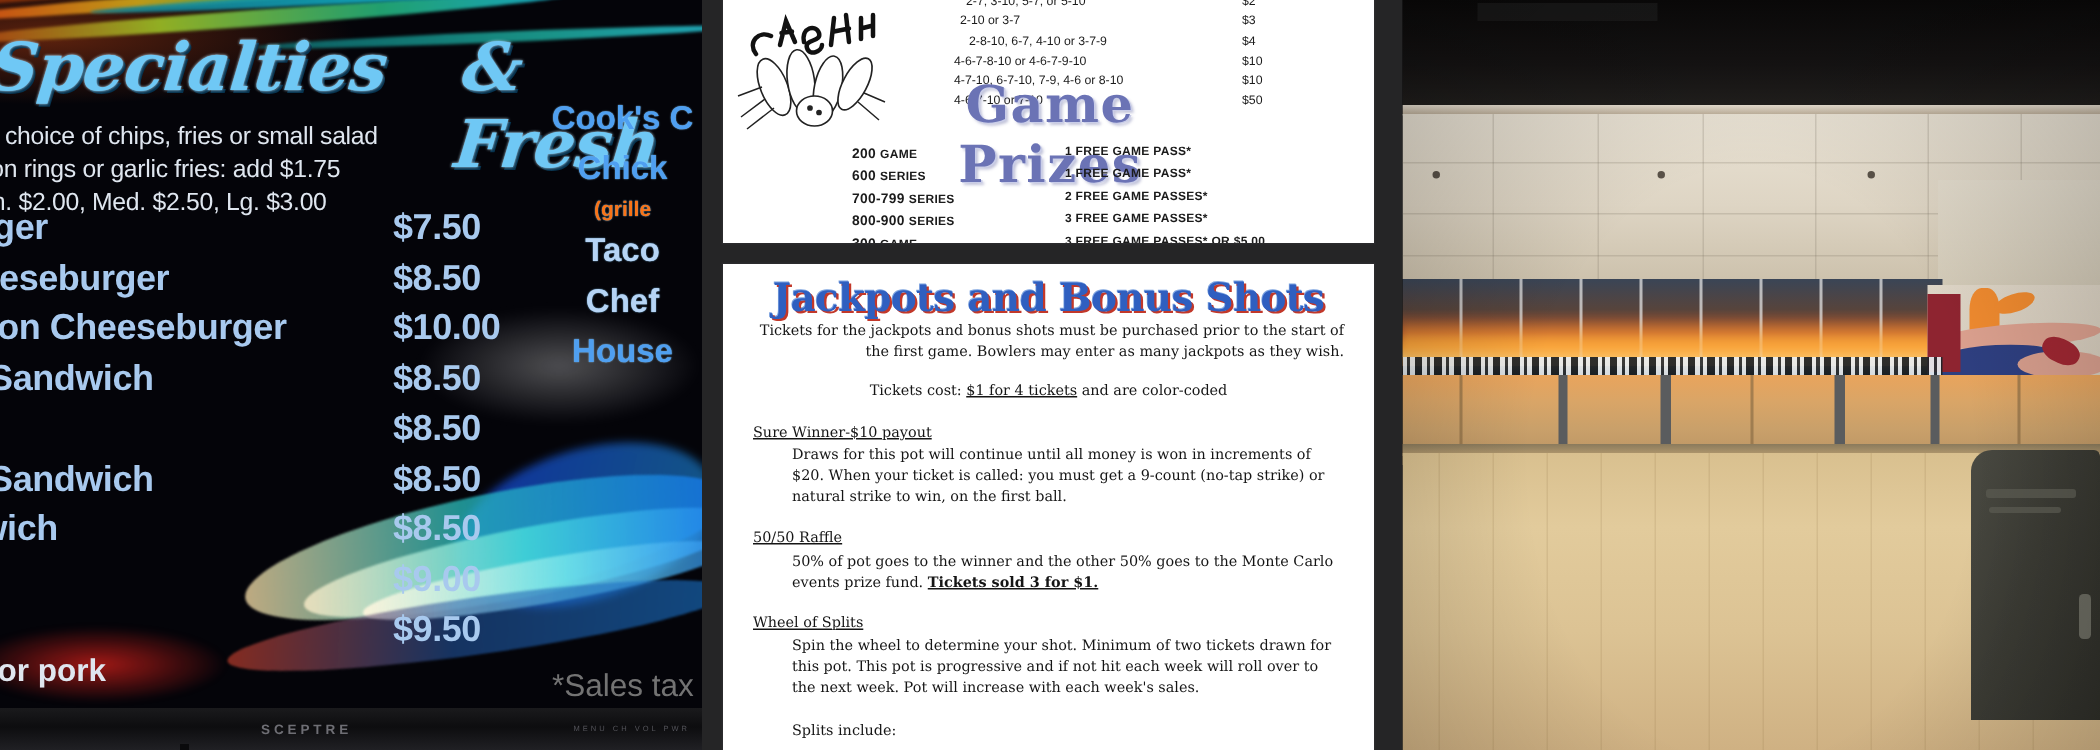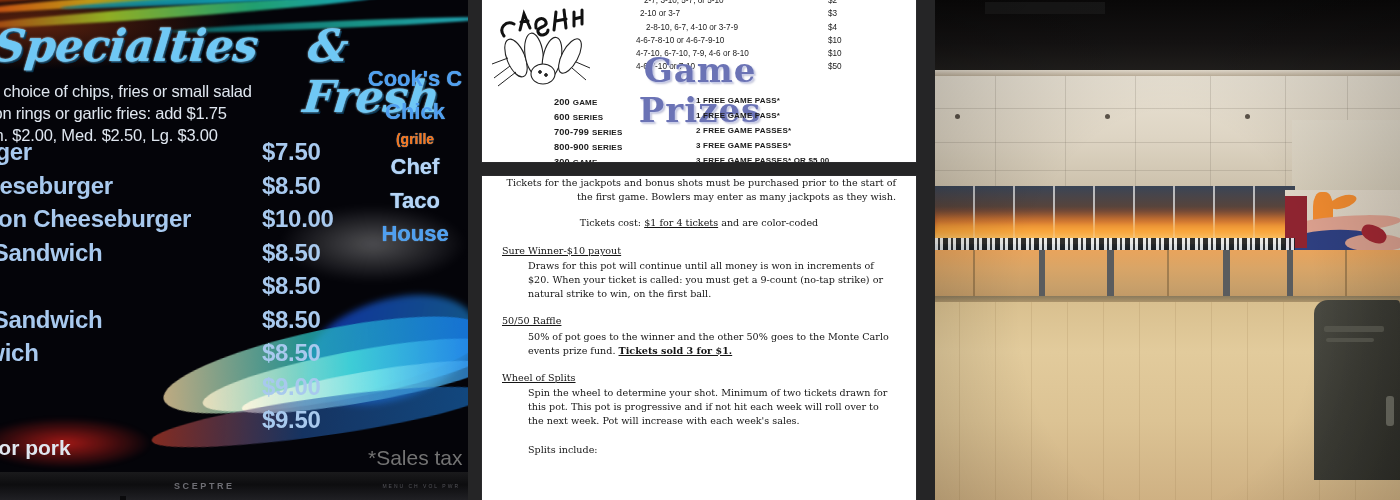--- a/index.html
+++ b/index.html
@@ -83,21 +83,21 @@
   .splitpay .row .amt { width:58px; text-align:left; }
   .sp-i0 .lbl { padding-left:12px; } .sp-i1 .lbl { padding-left:8px; }
   .sp-i2 .lbl { padding-left:14px; } .sp-i3 .lbl { padding-left:4px; }
   .sp-i4 .lbl { padding-left:4px; }  .sp-i5 .lbl { padding-left:4px; }
 
   .crash-logo { position:absolute; left:8px; top:4px; width:110px; height:100px; }
   .gp-title { position:absolute; left:108px; top:58px; width:220px; text-align:center;
               font-family:"DejaVu Serif", serif; font-weight:bold; font-size:34px;
               color:#6b73b5; letter-spacing:1px;
               text-shadow:1px 1px 0 #c9cde8, 2px 2px 2px rgba(80,86,150,.35); }
-  .gp-table { position:absolute; left:72px; top:103px; width:340px; }
+  .gp-table { position:absolute; left:86px; top:103px; width:340px; }
   .gp-table .row { display:flex; font-size:9.2px; line-height:1.62; font-weight:bold;
                    letter-spacing:.2px; }
   .gp-table .row .g-left { width:142px; }
   .gp-table .row .g-right { flex:1; }
   .sc { font-size:8px; }
 
   .jp-title { margin:8px auto 0; width:100%; text-align:center;
               font-family:"DejaVu Serif", serif; font-weight:bold; font-size:26px;
               color:#2f5fc0; letter-spacing:-.5px;
               text-shadow:1.5px 1.5px 0 #c2382a, -.5px -.5px 0 #7fa5e0; }
@@ -209,22 +209,22 @@
           <div class="price">$8.50</div>
           <div class="price">$8.50</div>
           <div class="price">$9.00</div>
           <div class="price">$9.50</div>
         </div>
 
         <div class="rcol">
           <div class="rline">Cook's C</div>
           <div class="rline">Chick</div>
           <div class="rline small">(grille</div>
+          <div class="rline pale">Taco</div>
           <div class="rline pale">Chef</div>
-          <div class="rline pale">Taco</div>
           <div class="rline">House</div>
         </div>
 
         <div class="porkline">en or pork</div>
         <div class="salestax">*Sales tax</div>
       </div>
     </div>
 
     <div class="tv-bezel">
       <div class="tv-brand">SCEPTRE</div>
@@ -306,20 +306,21 @@
           <div class="g-right sc">3 FREE GAME PASSES*</div>
         </div>
         <div class="row">
           <div class="g-left"><span>300</span> <span class="sc">GAME</span></div>
           <div class="g-right sc">3 FREE GAME PASSES* OR $5.00</div>
         </div>
       </div>
     </div>
 
     <div class="sheet sheet-bottom">
+      <div class="jp-title">Jackpots and Bonus Shots</div>
       <div class="jp-body">
 
         <div class="jp-intro">Tickets for the jackpots and bonus shots must be purchased prior to the start of the first game. Bowlers may enter as many jackpots as they wish.</div>
 
         <div class="jp-cost"><span>Tickets cost: </span><u>$1 for 4 tickets</u><span> and are color-coded</span></div>
 
         <div class="jp-sec">
           <div class="jp-head">Sure Winner-$10 payout</div>
           <div class="jp-text">Draws for this pot will continue until all money is won in increments of $20. When your ticket is called: you must get a 9-count (no-tap strike) or natural strike to win, on the first ball.</div>
         </div>

